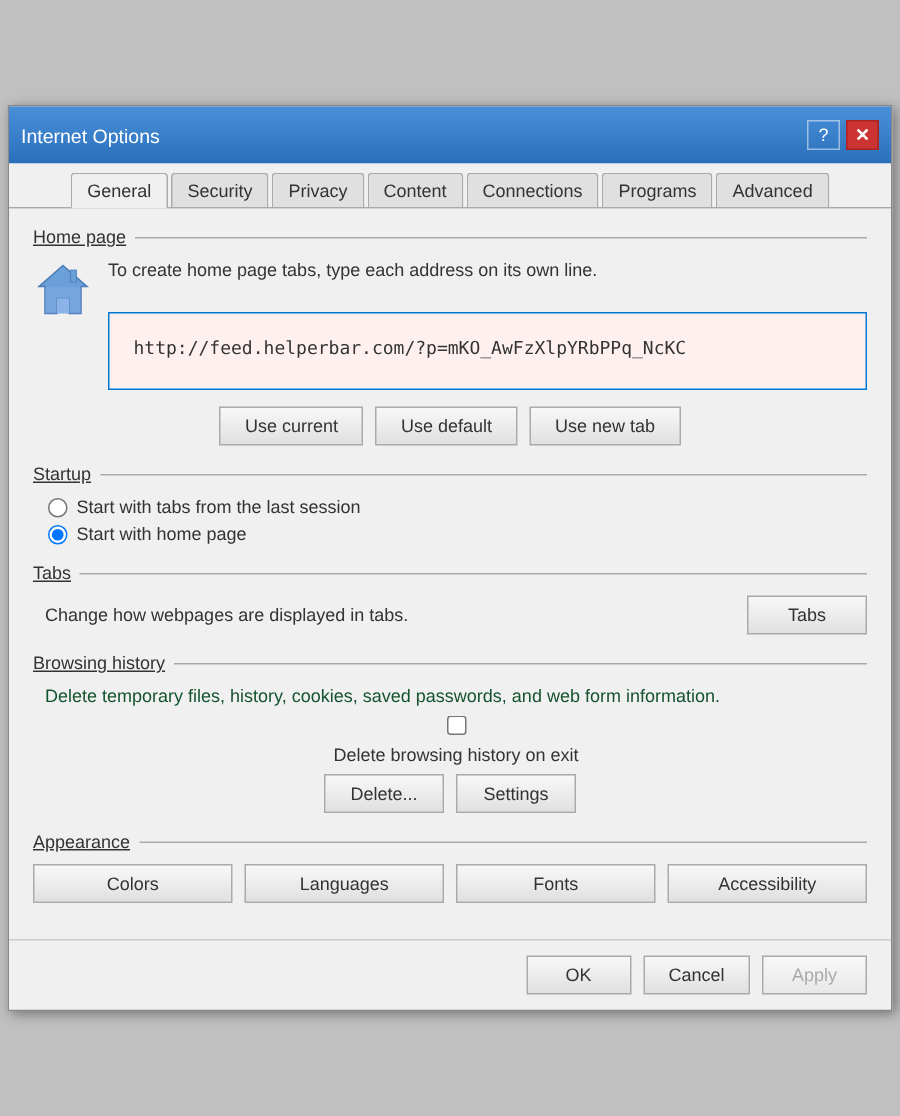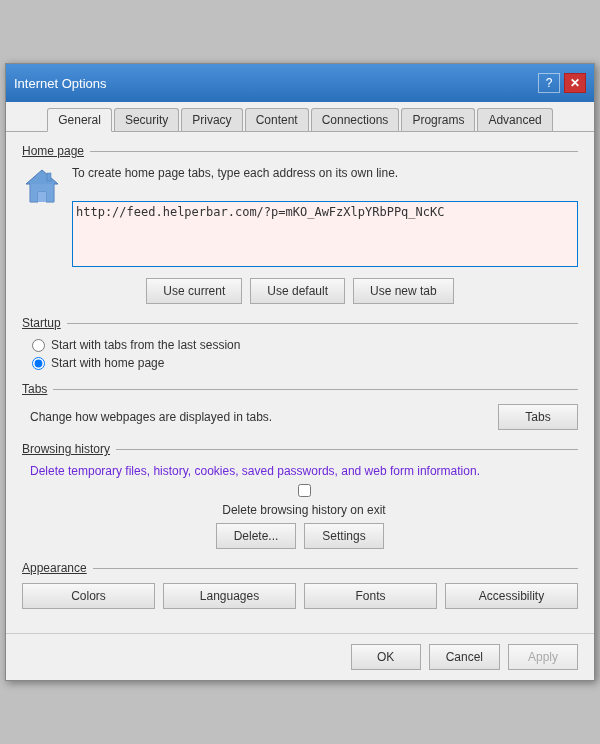--- a/index.html
+++ b/index.html
@@ -131,25 +131,25 @@
     .homepage-text-area {
       flex: 1;
     }
     .homepage-desc {
       font-size: 12px;
       color: #333;
       margin-bottom: 21px;
     }
     .url-textarea {
       width: 100%;
-      height: 66px;
+      height: 52px;
       border: 1px solid #0078d4;
       background: #fff0f0;
       font-size: 12px;
-      padding: 3px;
+      padding: 16px;
       resize: none;
       color: #333;
       outline: none;
     }
     .btn-row {
       display: flex;
       gap: 8px;
       justify-content: center;
       margin-top: 6px;
     }
@@ -187,21 +187,21 @@
     }
     .tabs-desc {
       font-size: 12px;
       color: #333;
     }
     .browsing-history-inner {
       padding-left: 8px;
     }
     .bh-desc {
       font-size: 12px;
-      color: #6d28d9;
+      color: #14532d;
       margin-bottom: 6px;
     }
     .checkbox-item {
       display: flex;
       align-items: center;
       gap: 6px;
       margin-bottom: 6px;
       flex-direction: column;
     }
     .checkbox-item input[type="checkbox"] {

